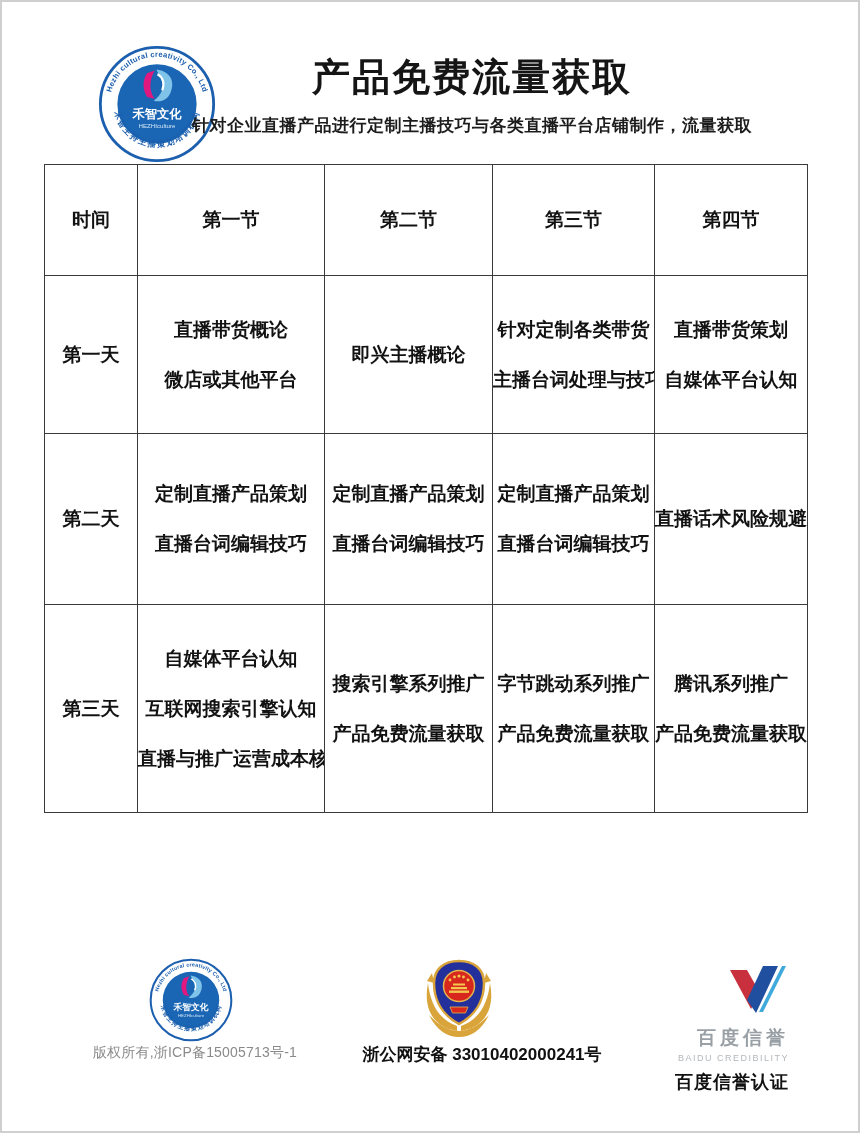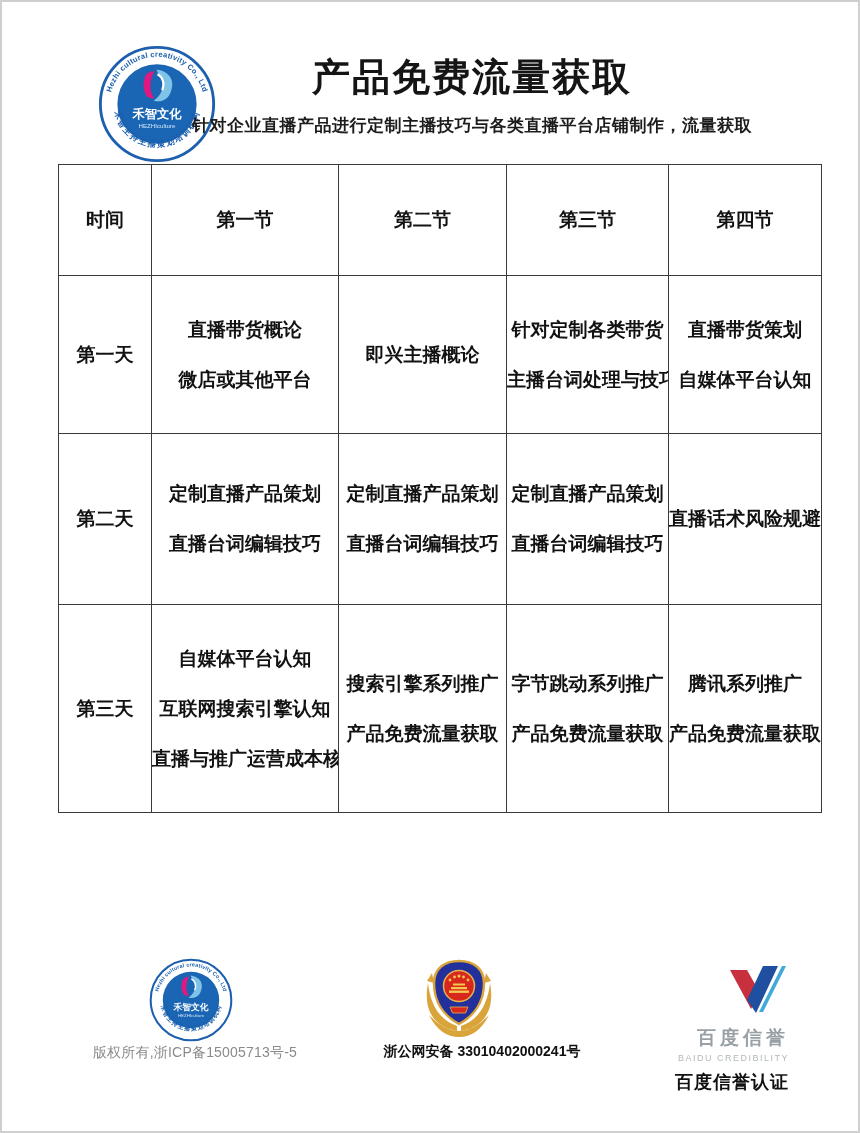--- a/index.html
+++ b/index.html
@@ -14,21 +14,21 @@
     overflow:hidden;
   }
   
   .hz-logo { position:absolute; left:96px; top:43px; }
   .hz-logo-footer { position:absolute; left:147px; top:956px; }
   .title-block { position:absolute; left:148px; top:50px; width:644px; text-align:center; }
   .title { font-size:38px; font-weight:bold; letter-spacing:2px; color:#151515; }
   .subtitle { margin-top:11px; font-size:17px; font-weight:bold; letter-spacing:0.5px; color:#1c1c1c; }
   
   table.course {
-    position:absolute; left:56px; top:162px;
+    position:absolute; left:42px; top:162px;
     border-collapse:collapse; table-layout:fixed; width:763px;padding-left:22px;
   }
   table.course td, table.course th {
     border:1px solid #3a3a3a;
     font-weight:bold; font-size:19px; color:#121212;
     text-align:center; vertical-align:middle;
     overflow:hidden;
   }
   tr.rh  { height:111px; }
   tr.r1  { height:158px; }
@@ -38,21 +38,21 @@
   .line { line-height:50px; white-space:nowrap; }
   td.merged { text-align:left; padding-left:9px; }
   
   .copyright {
     position:absolute; left:88px; top:1042px; width:210px;
     text-align:center; font-size:14px; color:#8a8a8a; letter-spacing:0.2px;
   }
   .police-badge { position:absolute; left:418px; top:955px; }
   .police-record {
     position:absolute; left:350px; top:1041px; width:260px;
-    text-align:center; font-size:14px; font-weight:bold; color:#111;
+    text-align:center; font-size:17px; font-weight:bold; color:#111;
   }
   .baidu-col { position:absolute; left:623px; top:964px; width:164px; text-align:right; }
   .baidu-cn { margin-top:5px; font-size:19px; letter-spacing:4px; color:#98a0a6; font-weight:bold; }
   .baidu-en { margin-top:2px; font-size:9px; letter-spacing:1.5px; color:#b3b8bc; }
   .baidu-cert { margin-top:7px; font-size:18px; font-weight:bold; color:#111; letter-spacing:1px; }
   svg text { font-family:"Liberation Sans","DejaVu Sans",sans-serif; }
 </style>
 </head>
 <body>
 
@@ -174,21 +174,21 @@
       <text font-size="9" font-weight="bold" letter-spacing="1.5" fill="#1b5fae">
         <textPath href="#hzBotArc2" startOffset="50%" text-anchor="middle">禾智主持主播策划培训机构</textPath>
       </text>
       <path d="M52,30 L60,27 C54,38 54,49 60,57 L52,55 C47,46 47,38 52,30 Z" fill="#e0187f"></path>
       <path d="M62,26 C76,28 82,38 77,50 C74,58 67,61 59,59 C67,53 71,45 67,37 C65,32 63,29 62,26 Z" fill="#7fc3e9"></path>
       <path d="M63,31 C69,34 71,41 68,48" stroke="#ffffff" stroke-width="2.2" fill="none"></path>
       <text x="62.5" y="77" font-size="13" font-weight="bold" fill="#ffffff" text-anchor="middle">禾智文化</text>
       <text x="62.5" y="88" font-size="6.5" fill="#d4e6f7" text-anchor="middle">HEZHIculture</text>
     </svg>
   </div>
-  <div class="copyright">版权所有,浙ICP备15005713号-5</div>
+  <div class="copyright">版权所有,浙ICP备15005713号-1</div>
 
   <div class="police-badge">
     <svg width="78" height="82" viewBox="0 0 78 82">
 
       <path d="M37,74 C13,70 3,52 8,26 C10,44 17,62 37,69 Z" fill="#d9a43a"></path>
       <path d="M41,74 C65,70 75,52 70,26 C68,44 61,62 41,69 Z" fill="#d9a43a"></path>
       <path d="M9,58 Q39,90 69,58 Q58,80 39,80 Q20,80 9,58 Z" fill="#d9a43a"></path>
       <path d="M7,24 L12,16 L14,26 Z" fill="#d9a43a"></path>
       <path d="M71,24 L66,16 L64,26 Z" fill="#d9a43a"></path>
 

